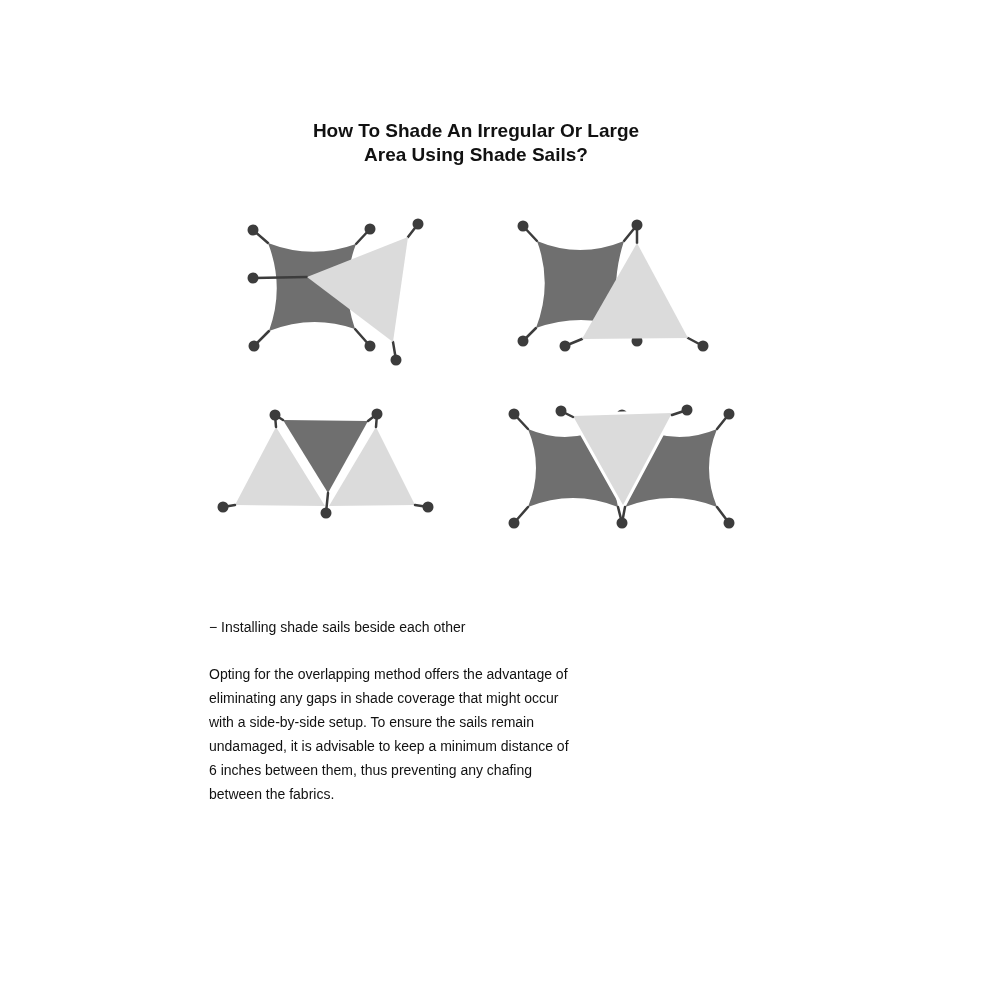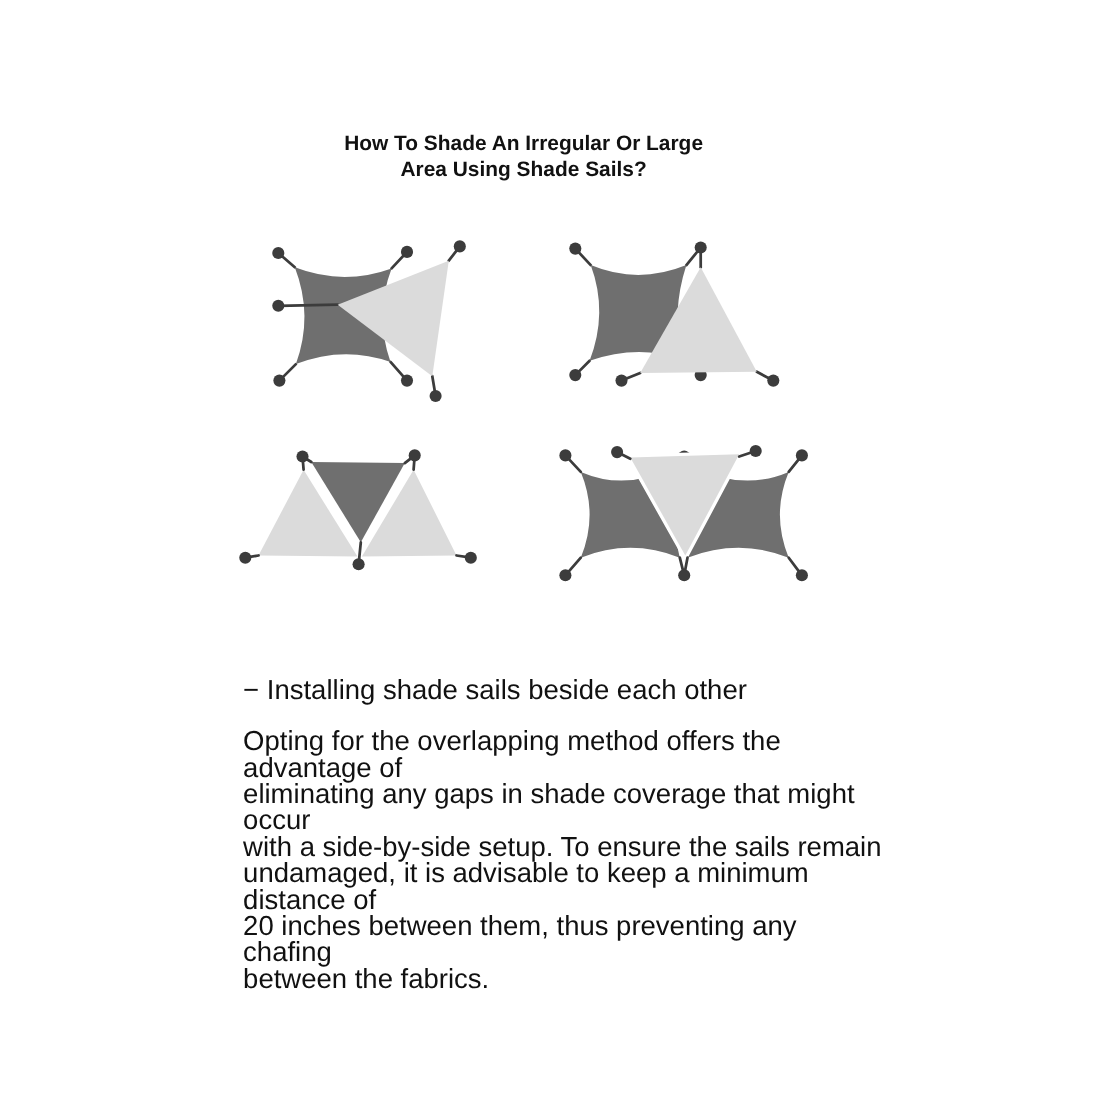--- a/index.html
+++ b/index.html
@@ -25,21 +25,21 @@
 
   .sail-dark  { fill: var(--sail-dark, #6F6F6F); }
   .sail-light { fill: var(--sail-light, #DBDBDB); }
   .gap3 { stroke: #ffffff; stroke-width: 6; stroke-linejoin: round; paint-order: stroke; }
   .gap4 { stroke: #ffffff; stroke-width: 8; stroke-linejoin: round; paint-order: stroke; }
   .tether { stroke: var(--anchor, #3C3C3C); stroke-width: 2.5; stroke-linecap: round; fill: none; }
   .anchor { fill: var(--anchor, #3C3C3C); }
 
   .content { position: absolute; left: 209px; top: 615px; width: 600px; }
   .content p {
-    margin: 0 0 23px 12px; font-size: 25px; line-height: 24px;
+    margin: 0 0 23px 0; font-size: 14px; line-height: 24px;
     white-space: pre-line;
   }
 </style>
 </head>
 <body>
 
 <div class="page">
 
   <h1 class="title">How To Shade An Irregular Or Large
 Area Using Shade Sails?</h1>
@@ -137,17 +137,17 @@
       <circle class="anchor" cx="729" cy="523" r="5.5"></circle>
     </g>
   </svg>
 
   <div class="content">
     <p>− Installing shade sails beside each other</p>
     <p>Opting for the overlapping method offers the advantage of
 eliminating any gaps in shade coverage that might occur
 with a side-by-side setup. To ensure the sails remain
 undamaged, it is advisable to keep a minimum distance of
-20 inches between them, thus preventing any chafing
+6 inches between them, thus preventing any chafing
 between the fabrics.</p>
   </div>
 
 </div>
 
 </body></html>

